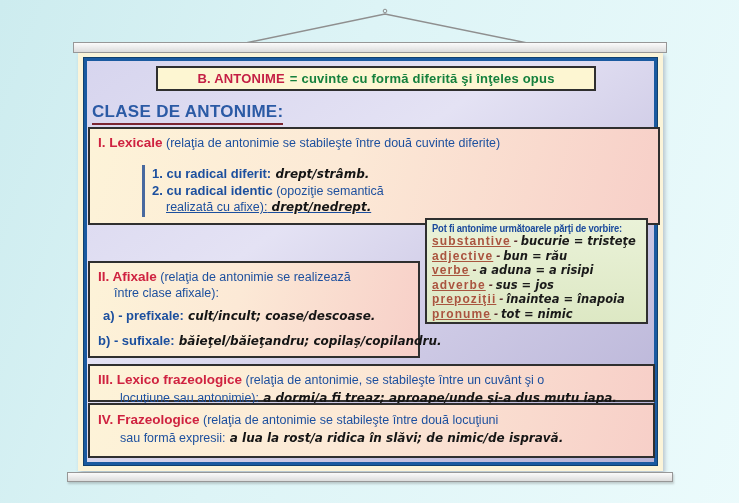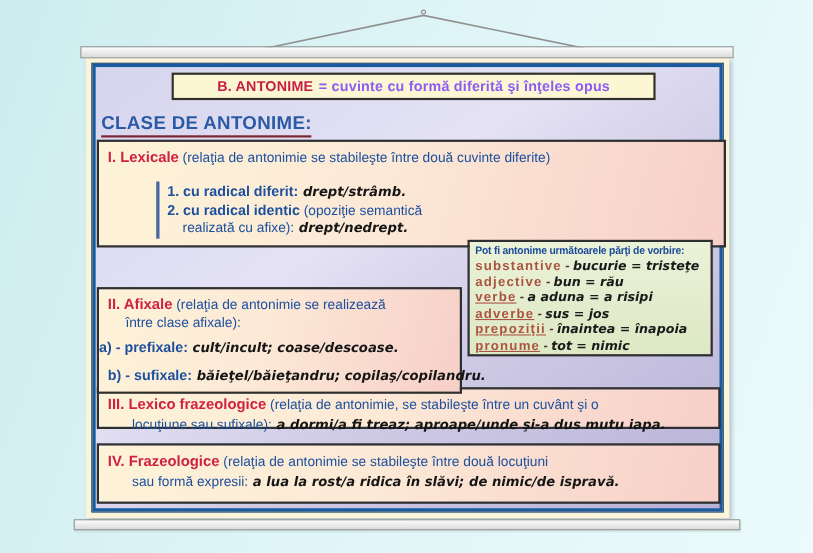--- a/index.html
+++ b/index.html
@@ -19,50 +19,50 @@
          box-shadow:2px 3px 4px rgba(60,60,90,.28);}
   #board{left:84px;top:58px;width:573px;height:407px;box-sizing:border-box;
          border:3px solid #1a5aa0;outline:1px solid #10406e;
          background:linear-gradient(145deg,#d7d5ee 0%,#e4e2f4 38%,#cfcbe6 62%,#b7b2d6 100%);}
 
   
   #title-box{left:156px;top:66px;width:440px;height:25px;box-sizing:border-box;
              border:2px solid #2f2f2f;background:#fdf6d2;display:flex;align-items:center;
              justify-content:center;font-size:13px;font-weight:bold;letter-spacing:.2px;}
   .title-term{color:#c41f45;margin-right:5px;}
-  .title-def{color:#8b5cf6;}
+  .title-def{color:#15803d;}
 
   
   #clase-heading{left:92px;top:102px;font-size:17px;font-weight:bold;color:#2b5aa5;
                  letter-spacing:.3px;border-bottom:2.5px solid #7a2531;padding-bottom:1px;}
 
   
   .secbox{box-sizing:border-box;border:2px solid #2f2f2f;
           background:linear-gradient(105deg,#fdf3d8 0%,#fce9d6 45%,#f7cfc8 100%);}
   #sec1{left:88px;top:127px;width:572px;height:98px;z-index:1;}
   #sec2{left:88px;top:237px;width:332px;height:97px;z-index:1;margin-top:24px;}
-  #sec3{left:88px;top:352px;width:567px;height:38px;}
+  #sec3{left:88px;top:364px;width:567px;height:38px;}
   #sec4{left:88px;top:403px;width:567px;height:55px;}
 
   .secline{position:absolute;font-size:12.5px;white-space:nowrap;color:#1c4f9e;}
   .num{color:#cf2240;font-weight:bold;font-size:13.5px;}
   .blue{color:#1c4f9e;}
   .bluebold{color:#1c4f9e;font-weight:bold;font-size:13px;}
   .ex{color:#151515;font-style:italic;font-weight:700;font-size:12px;font-family:"DejaVu Sans",sans-serif;}
 
   #sec1-vbar{left:52px;top:36px;width:3px;height:52px;background:#48699f;}
 
   
   #side-box{left:425px;top:218px;width:223px;height:106px;box-sizing:border-box;z-index:3;
             border:2px solid #2f2f2f;background:linear-gradient(#eaf2d8,#dde8c4);
             padding:3px 5px;}
   #side-title{font-size:10px;font-weight:bold;color:#1b4a9c;white-space:nowrap;
               letter-spacing:-.2px;transform:scaleX(.94);transform-origin:left;}
   .side-row{height:14.6px;line-height:14.6px;white-space:nowrap;font-size:12px;}
-  .pos-word{color:#a8553e;font-weight:bold;letter-spacing:1.1px;text-shadow:0 0 1px #f3ead8;}
+  .pos-word{color:#a8553e;font-weight:bold;letter-spacing:1.1px;text-shadow:0 0 1px #f3ead8;text-decoration:underline;}
   .pos-word.u{text-decoration:underline;}
   .pos-dash{color:#5a2d2d;font-weight:bold;font-style:italic;margin:0 3px;}
   .pos-ex{color:#1a1a1a;font-style:italic;font-weight:700;font-size:11.5px;
           font-family:"DejaVu Sans",sans-serif;margin-top:28px;}
 
   
   #string-svg{left:0;top:0;pointer-events:none;}
 </style>
 </head>
 <body>
@@ -90,31 +90,31 @@
     <div class="secline" style="left:8px;top:6px;">
       <span class="num">I. Lexicale</span><span class="blue"> (relaţia de antonimie se stabileşte între două cuvinte diferite)</span>
     </div>
     <div id="sec1-vbar" class="abs"></div>
     <div class="secline" style="left:62px;top:37px;">
       <span class="bluebold">1. cu radical diferit:</span><span class="ex"> drept/strâmb.</span>
     </div>
     <div class="secline" style="left:62px;top:54px;">
       <span class="bluebold">2. cu radical identic</span><span class="blue"> (opoziţie semantică</span>
     </div>
-    <div class="secline" style="left:76px;top:71px;">
+    <div class="secline" style="left:76px;top:71px;text-decoration:underline;">
       <span class="blue">realizată cu afixe):</span><span class="ex"> drept/nedrept.</span>
     </div>
   </div>
 
   <div id="sec2" class="abs secbox">
     <div class="secline" style="left:8px;top:6px;">
       <span class="num">II. Afixale</span><span class="blue"> (relaţia de antonimie se realizează</span>
     </div>
     <div class="secline" style="left:24px;top:23px;">între clase afixale):</div>
-    <div class="secline" style="left:0;top:45px;">
+    <div class="secline" style="left:13px;top:45px;">
       <span class="bluebold">a) - prefixale:</span><span class="ex"> cult/incult; coase/descoase.</span>
     </div>
     <div class="secline" style="left:8px;top:70px;">
       <span class="bluebold">b) - sufixale:</span><span class="ex"> băieţel/băieţandru; copilaş/copilandru.</span>
     </div>
   </div>
 
   <div id="side-box" class="abs">
     <div id="side-title">Pot fi antonime următoarele părţi de vorbire:</div>
     <div class="side-row">
@@ -135,21 +135,21 @@
     <div class="side-row">
       <span class="pos-word u">pronume</span><span class="pos-dash">-</span><span class="pos-ex">tot = nimic</span>
     </div>
   </div>
 
   <div id="sec3" class="abs secbox">
     <div class="secline" style="left:8px;top:6px;">
       <span class="num">III. Lexico frazeologice</span><span class="blue"> (relaţia de antonimie, se stabileşte între un cuvânt şi o</span>
     </div>
     <div class="secline" style="left:30px;top:25px;">
-      <span class="blue">locuţiune sau sufixale):</span><span class="ex"> a dormi/a fi treaz; aproape/unde şi-a dus mutu iapa.</span>
+      <span class="blue">locuţiune sau antonimie):</span><span class="ex"> a dormi/a fi treaz; aproape/unde şi-a dus mutu iapa.</span>
     </div>
   </div>
 
   <div id="sec4" class="abs secbox">
     <div class="secline" style="left:8px;top:7px;">
       <span class="num">IV. Frazeologice</span><span class="blue"> (relaţia de antonimie se stabileşte între două locuţiuni</span>
     </div>
     <div class="secline" style="left:30px;top:26px;">
       <span class="blue">sau formă expresii:</span><span class="ex"> a lua la rost/a ridica în slăvi; de nimic/de ispravă.</span>
     </div>

